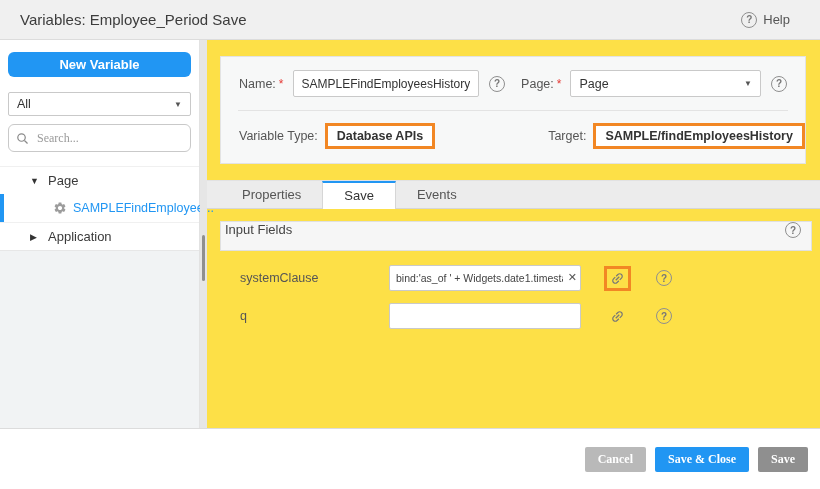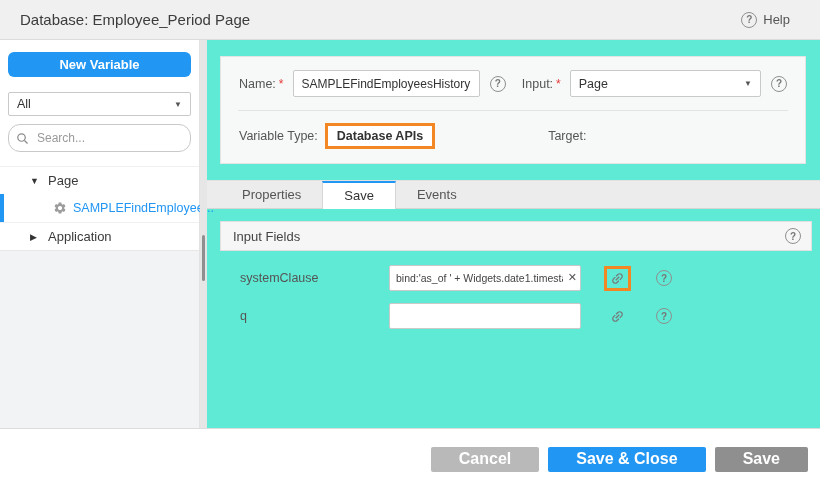--- a/index.html
+++ b/index.html
@@ -21,41 +21,41 @@
   .content{flex:1;display:flex;min-height:0;border-bottom:1px solid #dcdcdc;}
 
   
   .sidebar{width:200px;flex:0 0 200px;border-right:1px solid #e2e2e2;display:flex;flex-direction:column;background:#fff;}
   .side-controls{padding:12px 8px 8px 8px;}
   .btn-new{display:block;width:100%;height:25px;background:var(--accent,#2196f3);color:#fff;border:none;
            font-size:13px;font-weight:bold;border-radius:6px;cursor:pointer;font-family:inherit;}
   .fake-select{height:24px;border:1px solid #c9c9c9;border-radius:2px;background:#fff;display:flex;
                align-items:center;padding:0 8px;font-size:12.5px;color:#333;margin-top:15px;cursor:pointer;}
   .fake-select .caret{margin-left:auto;font-size:8px;color:#555;}
-  .searchbox{height:26px;border:1px solid #c9c9c9;border-radius:12px;background:#fff;display:flex;
-             align-items:center;padding:13px 7px;margin-top:8px;}
+  .searchbox{height:26px;border:1px solid #c9c9c9;border-radius:6px;background:#fff;display:flex;
+             align-items:center;padding:13px 7px;margin-top:8px;font-family:Liberation Serif, serif;}
   .searchbox input{border:none;outline:none;flex:1;font-size:12px;margin-left:6px;font-family:inherit;color:#333;width:80px;}
   .searchbox input::placeholder{color:#9a9a9a;}
 
   .tree{margin-top:6px;}
   .tree-row{height:28px;display:flex;align-items:center;font-size:13px;color:#3a3a3a;cursor:pointer;}
   .tree-group{padding-left:30px;border-top:1px solid #f0f0f0;}
   .tree-group .tcaret{font-size:9px;color:#333;width:18px;}
   .tree-item{padding-left:53px;position:relative;color:var(--accent,#2196f3);}
   .tree-item .selbar{position:absolute;left:0;top:0;bottom:0;width:4px;background:var(--accent,#2196f3);}
   .tree-item .gear{display:inline-flex;margin-right:6px;}
   .tree-item .vlabel{font-size:12.5px;white-space:nowrap;}
   .side-fill{flex:1;background:#f1f3f4;border-top:1px solid #e7e7e7;}
 
   
   .scrollstrip{width:7px;flex:0 0 7px;background:#e6e6e6;position:relative;}
   .scrollstrip .thumb{position:absolute;left:2px;top:195px;width:3px;height:46px;background:#8f8f8f;border-radius:2px;}
 
   
-  .main{flex:1;background:#5eead4;display:flex;flex-direction:column;overflow:hidden;}
+  .main{flex:1;background:#fde047;display:flex;flex-direction:column;overflow:hidden;}
 
   .formbox{margin:16px 14px 0 13px;background:#f7f8f8;border:1px solid #e3e3e3;}
   .frow{display:flex;align-items:center;padding:13px 18px;}
   .frow.second{padding:12px 18px 14px 18px;}
   .flabel{font-size:12.5px;color:#555;white-space:nowrap;}
   .req{color:#e53935;margin:0 0 0 3px;font-size:12px;}
   .txtinput{height:27px;border:1px solid #c9c9c9;border-radius:2px;background:#fff;font-size:12px;color:#333;
             padding:0 8px;font-family:inherit;outline:none;}
   .name-input{width:189px;margin-left:9px;}
   .owner-select{width:193px;margin-left:9px;margin-top:0;height:27px;}
@@ -68,52 +68,52 @@
 
   
   .tabbar{margin-top:16px;height:29px;background:#ececec;border-top:1px solid #e2e2e2;border-bottom:1px solid #d6d6d6;
           display:flex;padding-left:14px;flex:0 0 29px;}
   .tab{padding:0 21px;line-height:27px;font-size:13px;color:#555;cursor:pointer;}
   .tab.active{background:#fff;border-top:2px solid var(--accent,#2196f3);border-left:1px solid #d6d6d6;
               border-right:1px solid #d6d6d6;margin-bottom:-1px;line-height:25px;color:#333;}
 
   
   .section{margin:12px 8px 0 13px;}
-  .section-header{height:30px;border:1px solid #e0e0e0;background:#f6f6f6;display:flex;align-items:center;
-                  padding:0 10px 0 12px;}
+  .section-header{height:30px;border:1px solid #e0e0e0;background:#f6f6f6;display:flex;align-items:flex-start;
+                  padding:0 10px 0 4px;}
   .section-header .stitle{font-size:13px;color:#444;}
   .section-header .spacer{flex:1;}
   .fieldrows{padding:8px 0 0 0;}
   .fieldrow{display:flex;align-items:center;height:38px;padding-left:20px;gap:16px;}
   .fieldrow .rlabel{width:133px;flex:0 0 133px;font-size:12.5px;color:#555;}
   .bindwrap{position:relative;width:192px;flex:0 0 192px;}
   .bindwrap .txtinput{width:100%;height:26px;font-size:10.5px;padding:0 17px 0 6px;color:#444;}
   .bindwrap .clear-x{position:absolute;right:4px;top:6px;font-size:11px;color:#555;line-height:13px;cursor:pointer;}
   .linkbtn{display:inline-flex;align-items:center;justify-content:center;margin-left:7px;padding:2px 3px;
            border:3px solid transparent;cursor:pointer;background:transparent;}
   .linkbtn.highlight{border-color:var(--highlight,#f28724);}
   .linkbtn svg{transform:rotate(-45deg);}
   .fieldrow .qmark{margin-left:9px;}
 
   
   .footer{height:60px;flex:0 0 60px;background:#fff;display:flex;align-items:center;justify-content:flex-end;
           padding:0 12px;gap:9px;}
-  .fbtn{height:25px;border:none;border-radius:2px;color:#fff;font-size:16px;font-weight:bold;
-        padding:0 28px;cursor:pointer;font-family:Liberation Sans, sans-serif;}
+  .fbtn{height:25px;border:none;border-radius:2px;color:#fff;font-size:12px;font-weight:bold;
+        padding:0 13px;cursor:pointer;font-family:Liberation Serif, serif;}
   .fbtn.cancel{background:var(--cancelgray,#b9b9b9);}
   .fbtn.save{background:var(--savegray,#8f8f8f);}
   .fbtn.saveclose{background:var(--accent,#2196f3);}
 </style>
 </head>
 <body>
 
 <div class="app">
 
   <div class="titlebar">
-    <span class="title">Database: Employee_Period Page</span>
+    <span class="title">Variables: Employee_Period Save</span>
     <span class="spacer"></span>
     <span class="helplink">
       <span class="qmark">?</span>
       <span>Help</span>
     </span>
   </div>
 
   <div class="content">
 
     <div class="sidebar">
@@ -160,33 +160,34 @@
 
     <div class="main">
 
       <div class="formbox">
         <div class="frow">
           <span class="flabel"><span>Name:</span><span class="req">*</span></span>
           <input class="txtinput name-input" type="text" value="SAMPLEFindEmployeesHistory" style="">
           <span class="gap10"></span>
           <span class="qmark">?</span>
           <span class="gap16"></span>
-          <span class="flabel"><span>Input:</span><span class="req">*</span></span>
+          <span class="flabel"><span>Page:</span><span class="req">*</span></span>
           <div class="fake-select owner-select">
             <span>Page</span>
             <span class="caret">▼</span>
           </div>
           <span class="gap10"></span>
           <span class="qmark">?</span>
         </div>
         <div class="boxdivider"></div>
         <div class="frow second">
           <span class="flabel">Variable Type:</span>
           <span class="hlbox">Database APIs</span>
           <span class="flabel target-label">Target:</span>
+          <span class="hlbox">SAMPLE/findEmployeesHistory</span>
         </div>
       </div>
 
       <div class="tabbar">
         <div class="tab">Properties</div>
         <div class="tab active">Save</div>
         <div class="tab">Events</div>
       </div>
 
       <div class="section">

